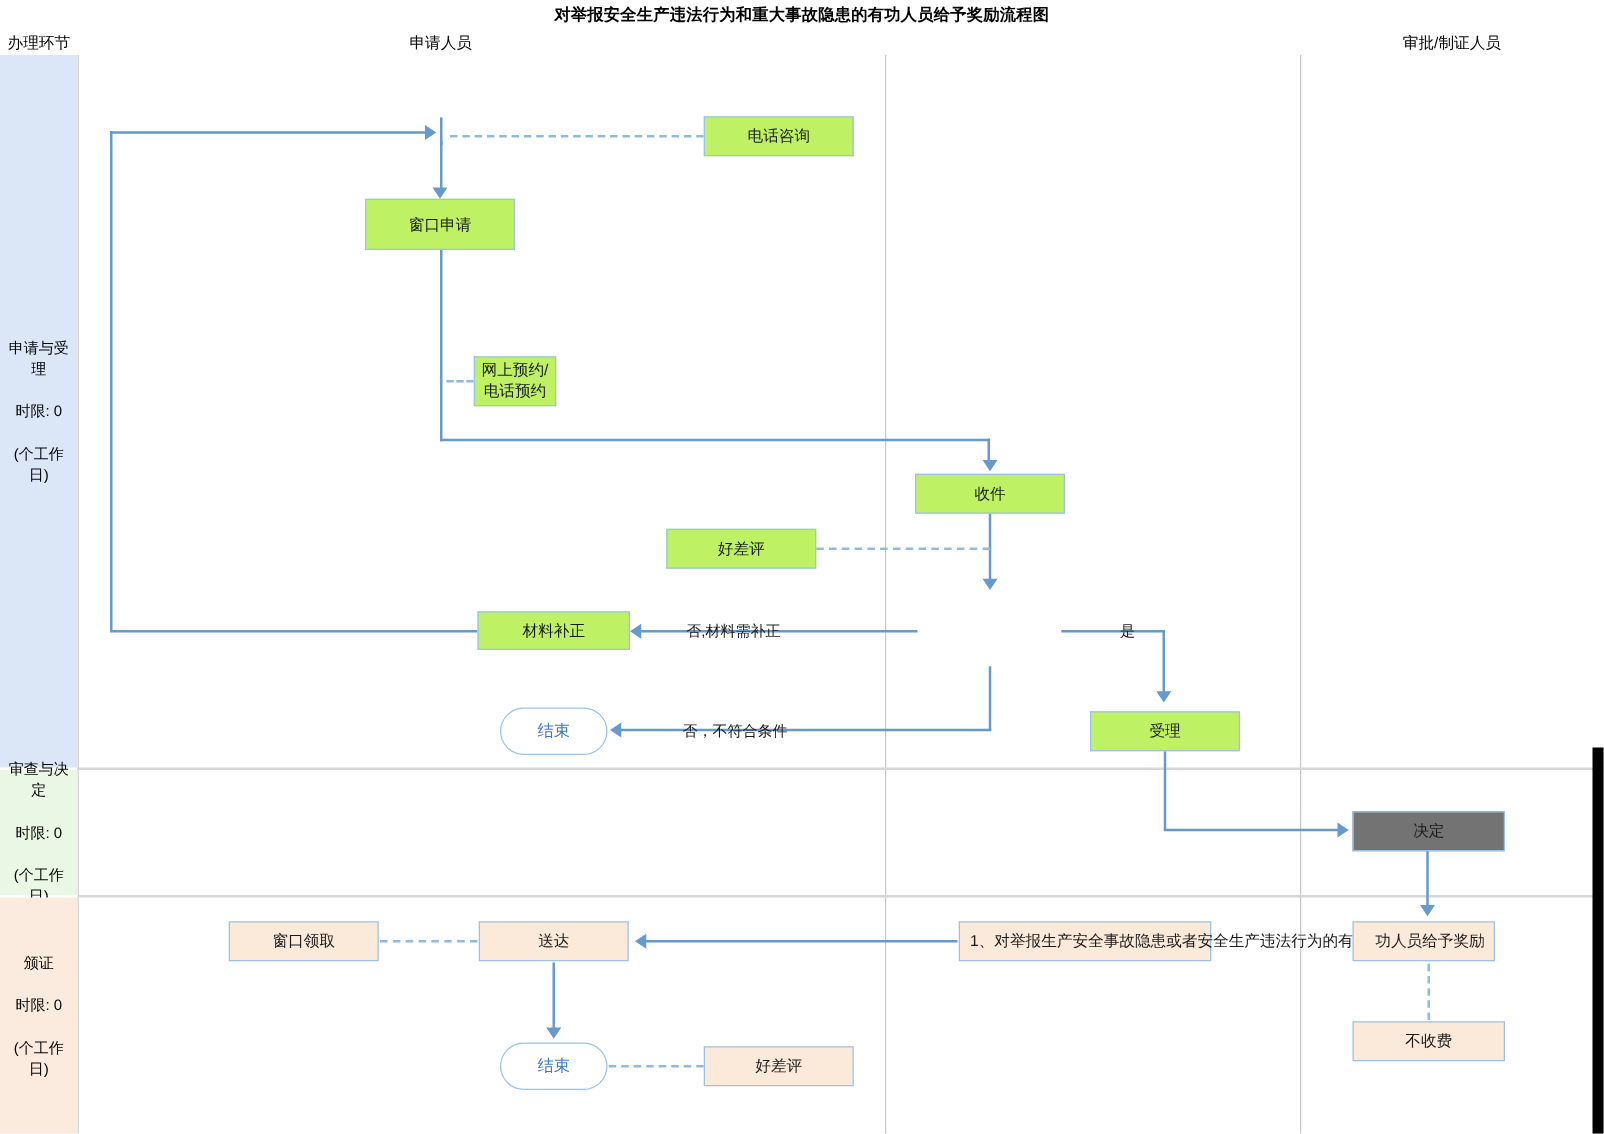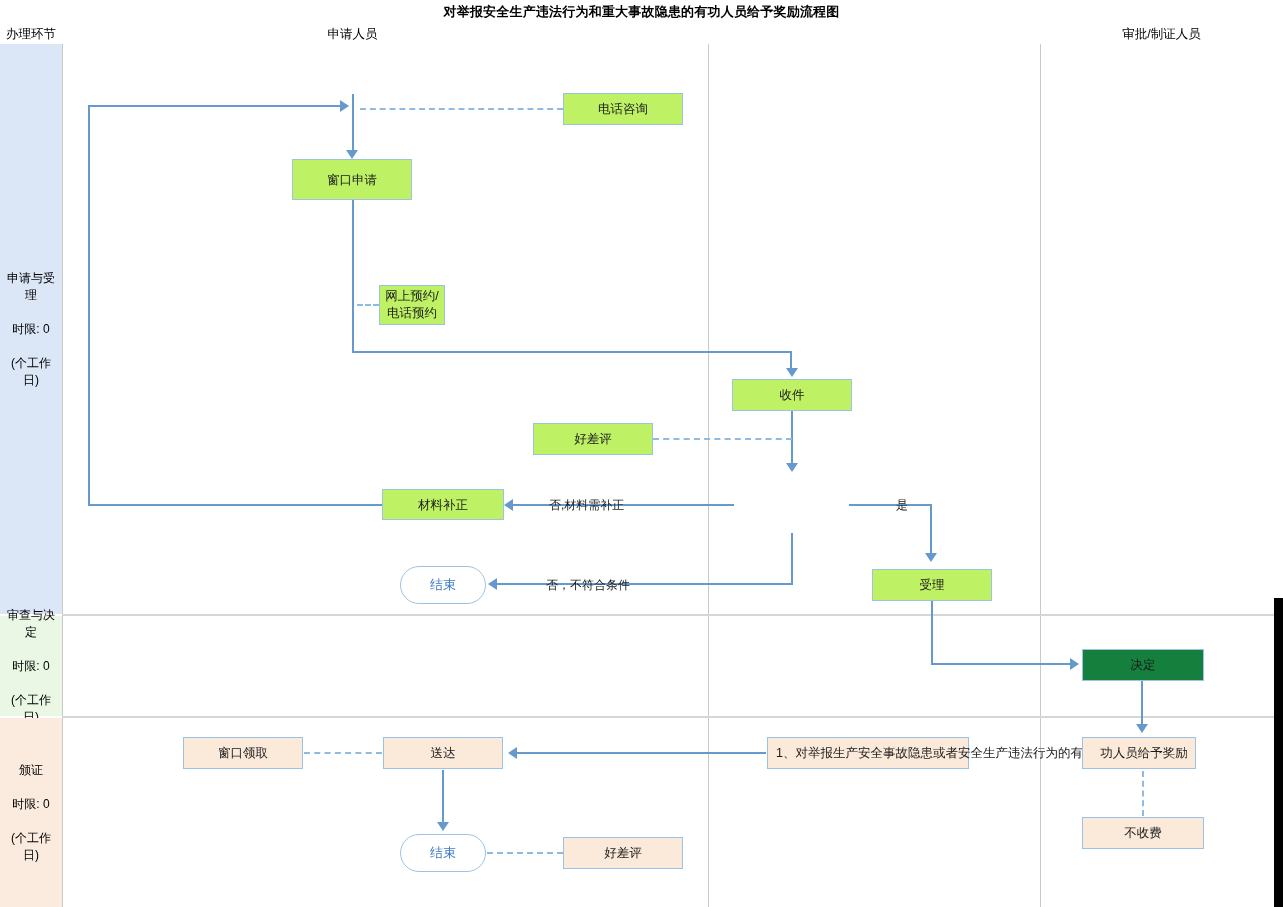--- a/index.html
+++ b/index.html
@@ -24,21 +24,21 @@
 
   
   .vline{position:absolute;width:1px;background:#c9c9c9;}
   .hline{position:absolute;height:2px;background:#d6d6d6;}
 
   
   .node{position:absolute;box-sizing:border-box;display:flex;align-items:center;
         justify-content:center;text-align:center;font-size:12.5px;line-height:16px;
         border:1px solid #9cc3e5;background:#e4edfb;color:#1a1a1a;white-space:nowrap;}
   .node.blue{background:#bef264;border-color:#9cc3e5;}
-  .node.green{background:#15803d;border-color:#9cc3e5;}
+  .node.green{background:#737373;border-color:#9cc3e5;}
   .node.peach{background:#fbe9da;border-color:#9cc3e5;}
   .node.wrap{white-space:normal;}
   .node.overflow{overflow:visible;}
 
   .term{position:absolute;box-sizing:border-box;display:flex;align-items:center;
         justify-content:center;border:1px solid #9cc3e5;background:#fff;
         border-radius:22px;color:#3f7bc4;font-size:13px;}
 
   .diamond{position:absolute;}
   .diamond .dlabel{position:absolute;left:0;top:0;width:100%;height:100%;

